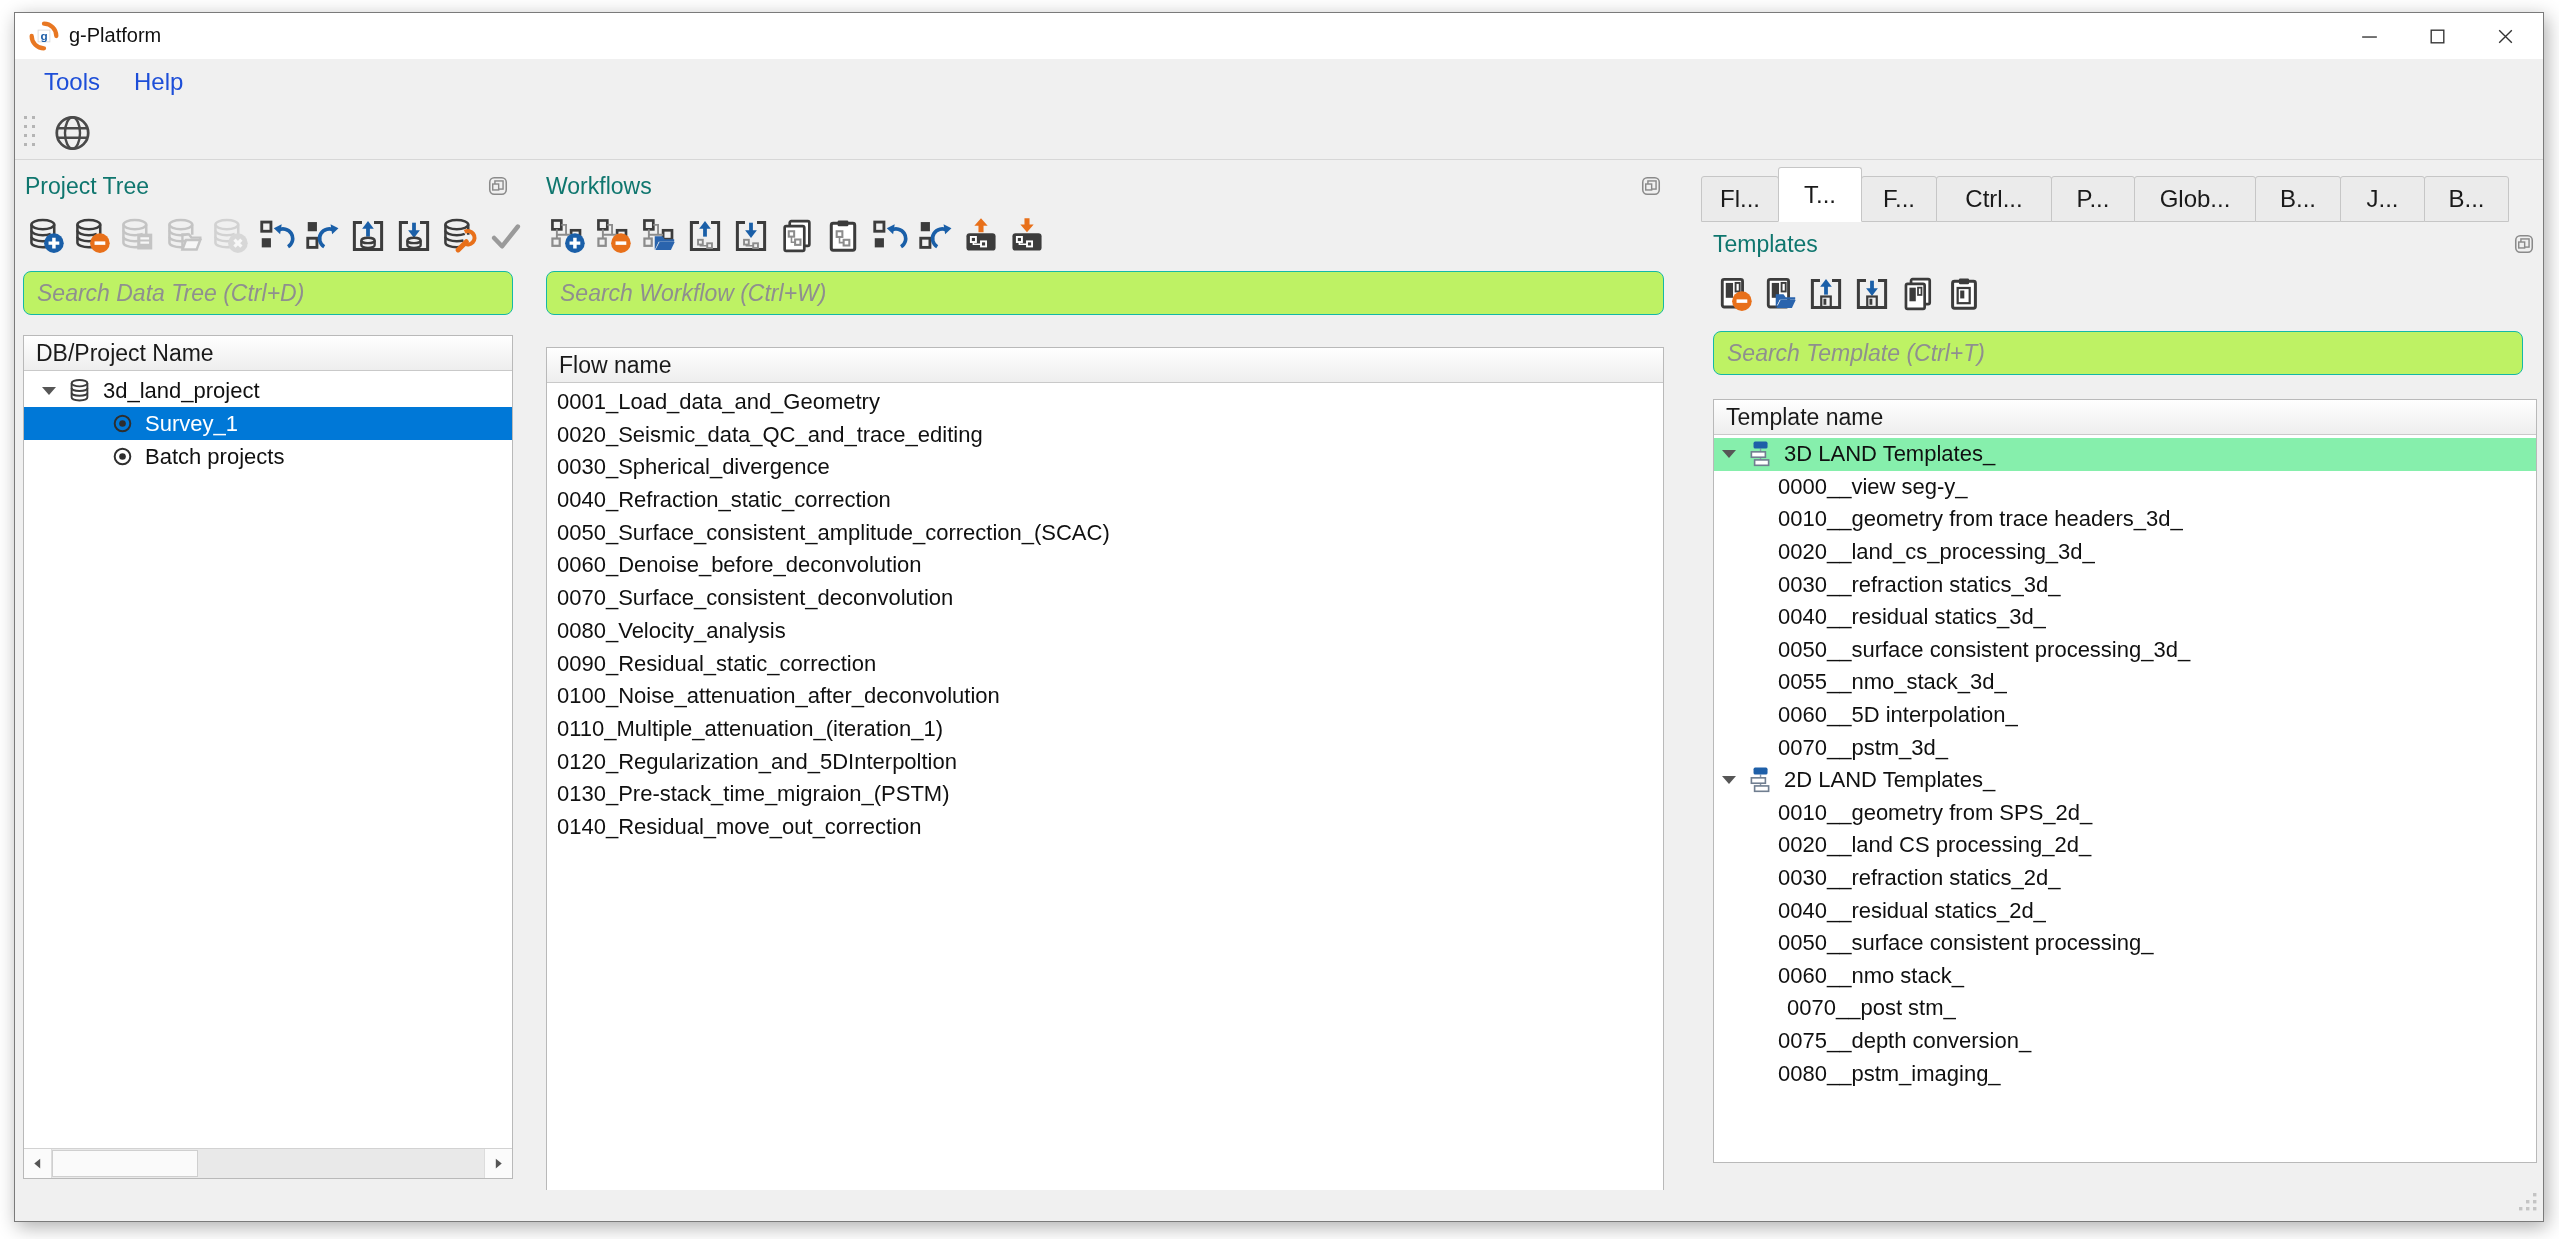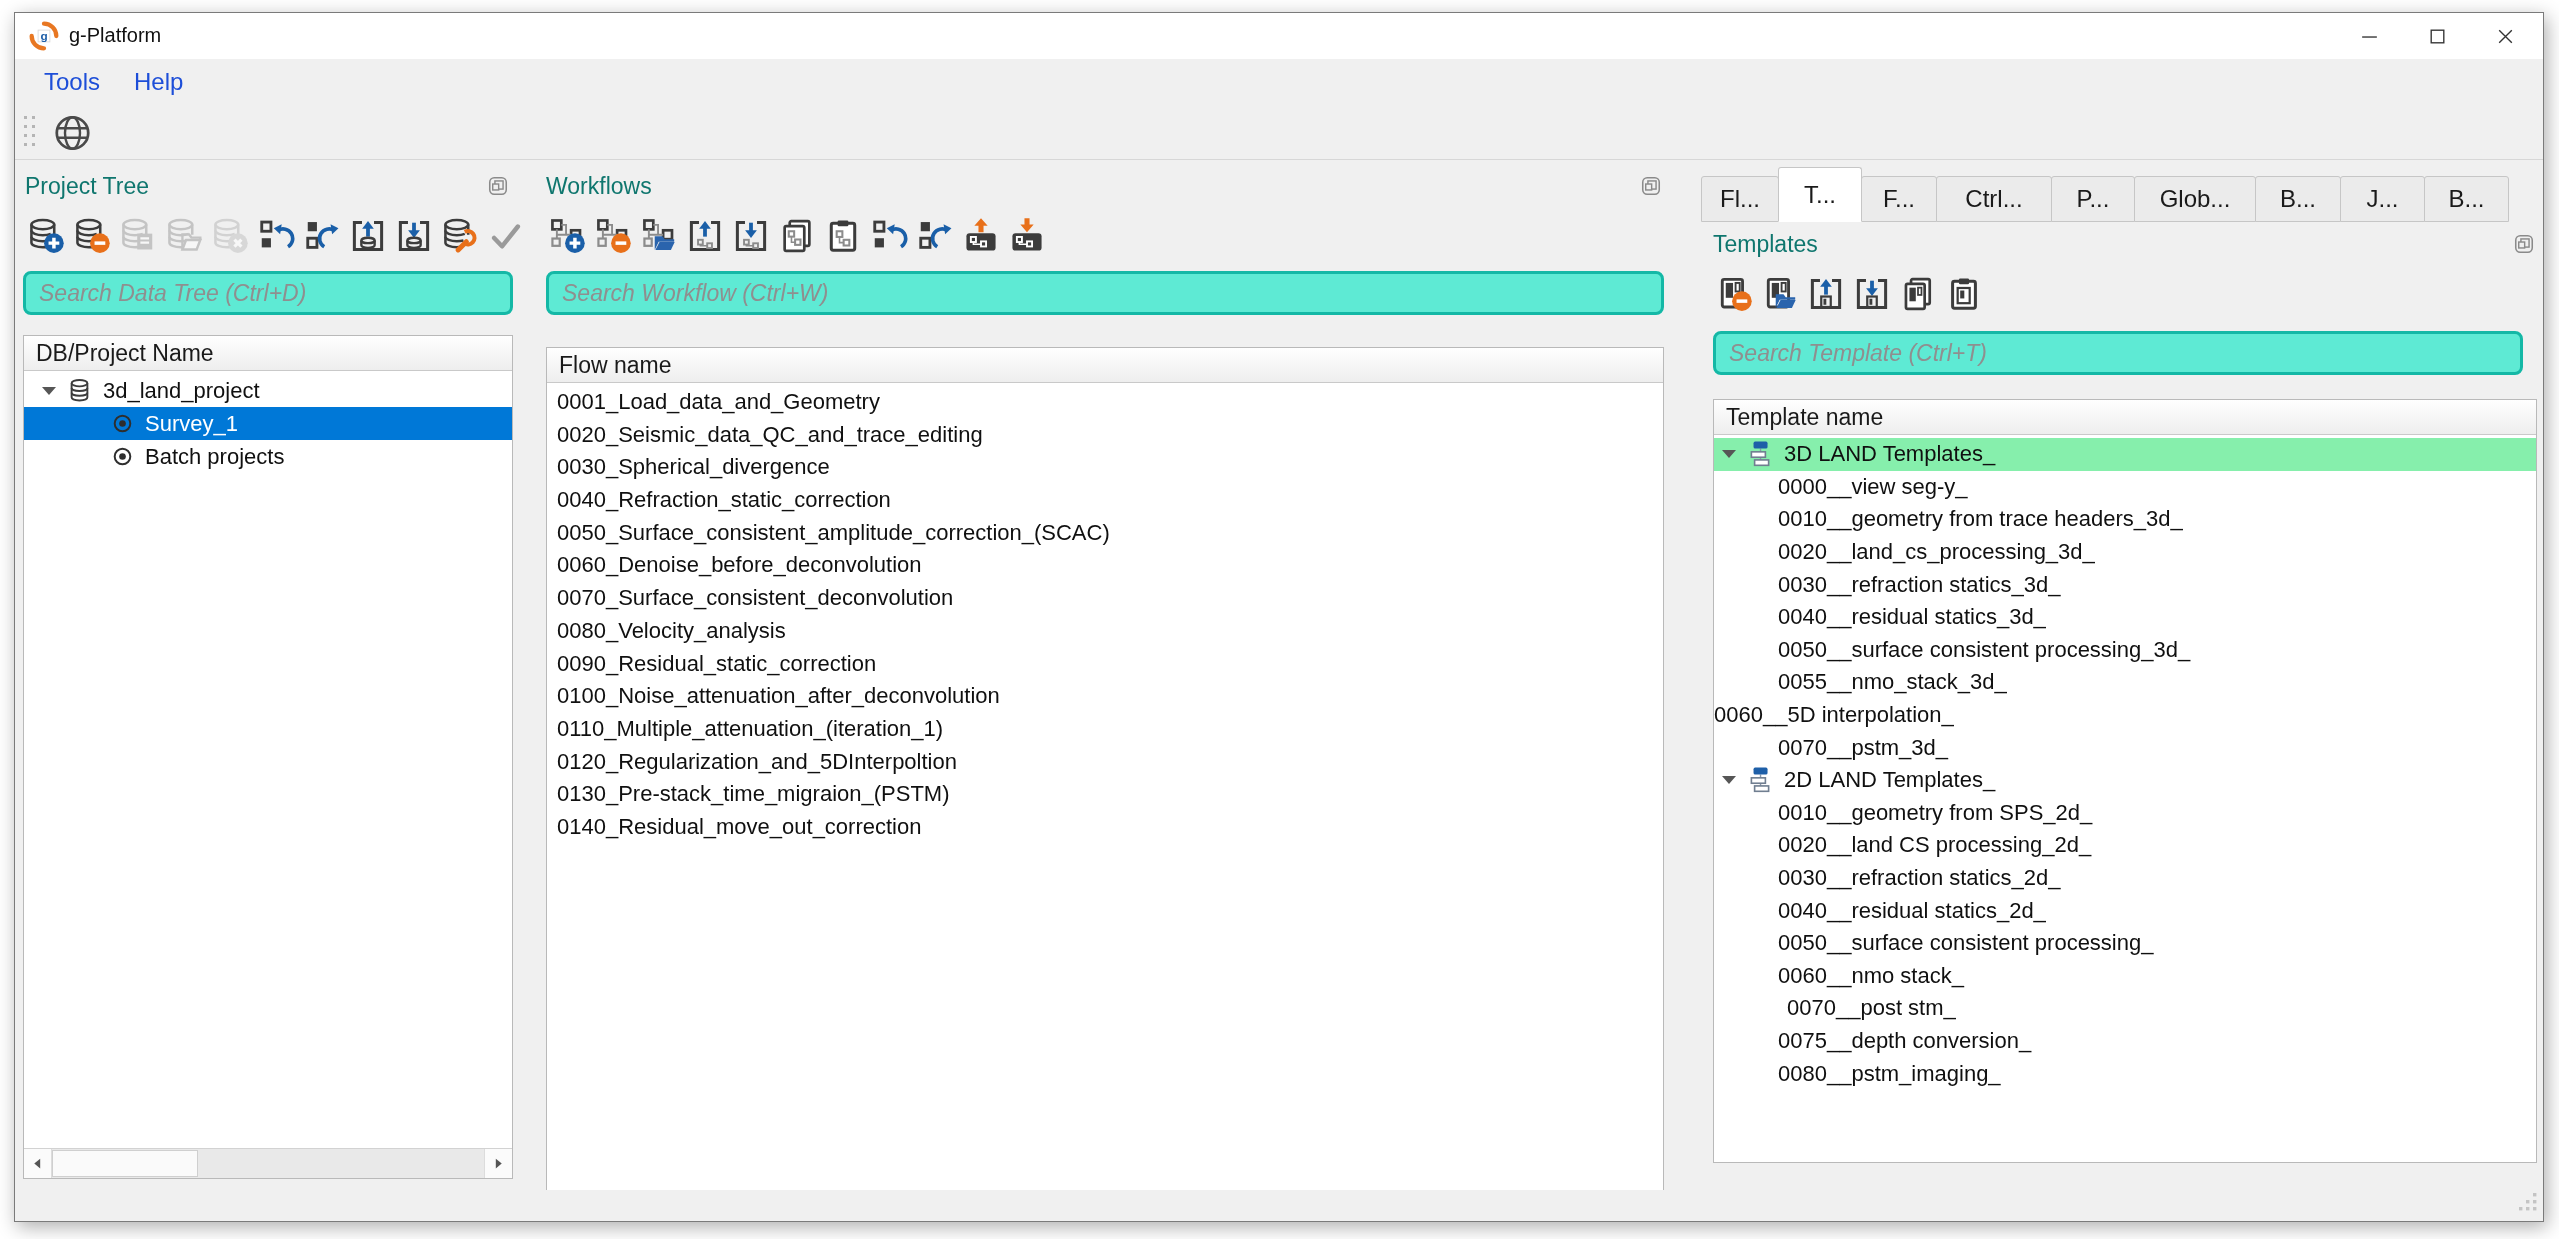--- a/index.html
+++ b/index.html
@@ -34,21 +34,21 @@
   .panel-right{left:1684px;width:840px;}
 
   .panel-title-row{position:absolute;left:2px;right:2px;top:12px;height:30px;}
   .panel-title{font-size:23px;color:#0f766e;}
   .float-btn{position:absolute;right:2px;top:2px;width:22px;height:22px;}
 
   .icon-row{position:absolute;top:54px;display:flex;gap:5px;align-items:center;}
   .tool-btn{width:41px;height:41px;display:flex;align-items:center;justify-content:center;}
   .tool-btn.disabled{filter:grayscale(1);opacity:.5;}
 
-  .search{position:absolute;top:110px;height:44px;border:3px solid #14b8a6;border-radius:8px;font-size:23px;padding:0 13px;color:#333;background:#5eead4;outline:none;box-sizing:border-box;font-family:"Liberation Sans",sans-serif;}
+  .search{position:absolute;top:110px;height:44px;border:1px solid #14b8a6;border-radius:8px;font-size:23px;padding:0 13px;color:#333;background:#bef264;outline:none;box-sizing:border-box;font-family:"Liberation Sans",sans-serif;}
   .search::placeholder{font-style:italic;color:#8f8f8f;}
 
   .listbox{position:absolute;background:#fff;border:1px solid #b9b9b9;box-sizing:border-box;overflow:hidden;}
   .list-header{height:34px;line-height:34px;padding-left:12px;font-size:23px;color:#1a1a1a;background:linear-gradient(#ffffff,#eeeeee);border-bottom:1px solid #c9c9c9;white-space:nowrap;}
   .rows{position:absolute;left:0;right:0;top:34px;bottom:0;padding-top:4px;}
 
   .list-row{height:32.7px;line-height:32.7px;font-size:22px;color:#101010;padding-left:10px;white-space:nowrap;}
   .tree-row{height:33px;display:flex;align-items:center;font-size:22px;color:#101010;white-space:nowrap;}
   .tree-row.selected{background:#0078d7;color:#fff;}
   .tpl-row{height:32.6px;display:flex;align-items:center;font-size:22px;color:#101010;white-space:nowrap;}
@@ -527,21 +527,21 @@
               </span>
               <span>3D LAND Templates_</span>
             </div>
             <div class="tpl-row" style="padding-left: 64px;">0000__view seg-y_</div>
             <div class="tpl-row" style="padding-left: 64px;">0010__geometry from trace headers_3d_</div>
             <div class="tpl-row" style="padding-left: 64px;">0020__land_cs_processing_3d_</div>
             <div class="tpl-row" style="padding-left: 64px;">0030__refraction statics_3d_</div>
             <div class="tpl-row" style="padding-left: 64px;">0040__residual statics_3d_</div>
             <div class="tpl-row" style="padding-left: 64px;">0050__surface consistent processing_3d_</div>
             <div class="tpl-row" style="padding-left: 64px;">0055__nmo_stack_3d_</div>
-            <div class="tpl-row" style="">0060__5D interpolation_</div>
+            <div class="tpl-row" style="padding-left: 64px;">0060__5D interpolation_</div>
             <div class="tpl-row" style="padding-left: 64px;">0070__pstm_3d_</div>
             <div class="tpl-row">
               <span class="expander" style="margin-left: 8px;"></span>
               <span class="t-icon">
                 <svg viewBox="0 0 26 26" width="28" height="28">
                   <path d="M13.5 8 v3 M13.5 16 v2.5" stroke="#8a97a8" stroke-width="1.3" fill="none"></path>
                   <rect x="7" y="1.5" width="13" height="6.5" rx="1.5" fill="#1e5fa8"></rect>
                   <rect x="5" y="11" width="13" height="5" fill="#fff" stroke="#707e90" stroke-width="1.5"></rect>
                   <rect x="8" y="18.5" width="13" height="5" fill="#fff" stroke="#707e90" stroke-width="1.5"></rect>
                 </svg>

